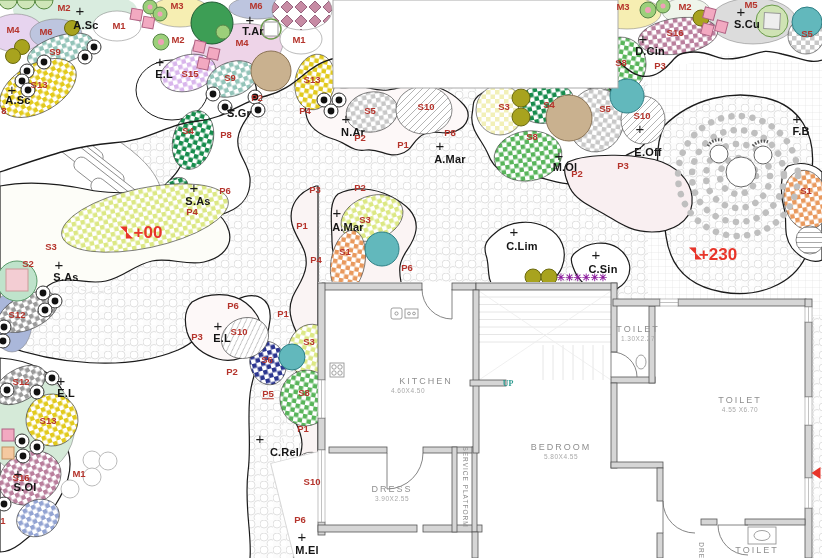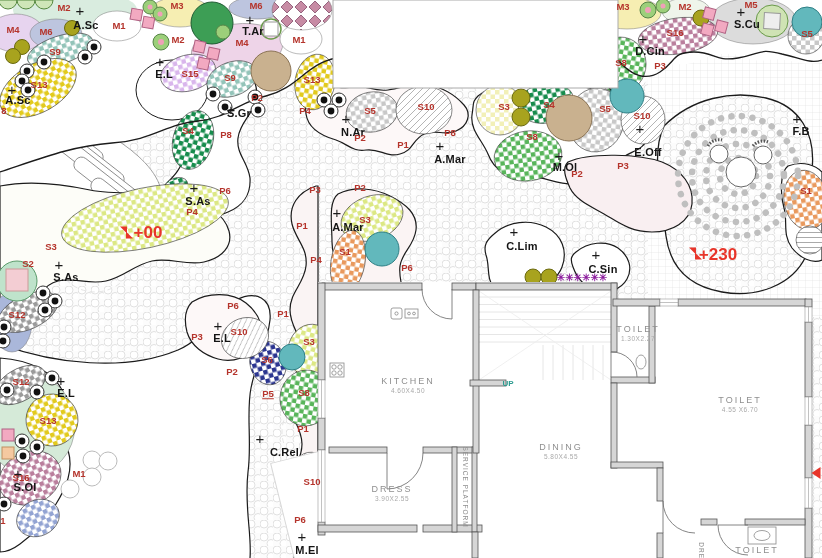--- a/index.html
+++ b/index.html
@@ -8,21 +8,21 @@
   .stage svg{position:absolute;left:0;top:0;}
   #labels{position:absolute;left:0;top:0;width:822px;height:558px;pointer-events:none;}
   .lbl{position:absolute;transform:translate(-50%,-50%);white-space:nowrap;
        font-family:"Liberation Sans",sans-serif;line-height:1;}
   .code{font-size:9.5px;font-weight:bold;color:#b5342c;}
   .pm{font-size:11px;font-weight:bold;color:#141414;letter-spacing:.2px;}
   .cross{font-size:15px;font-weight:400;color:#1a1a1a;}
   .elev{font-size:17px;font-weight:bold;color:#e8352a;}
   .room-name{font-size:9px;color:#8f8f8f;letter-spacing:2px;}
   .room-dim{font-size:6.5px;color:#a9a9a9;letter-spacing:.5px;}
-  .up{font-size:8px;font-weight:bold;color:#2a9a8f;}
+  .up{font-size:8px;font-weight:bold;color:#2a9a8f;font-family:Liberation Serif, serif;}
   .vert{writing-mode:vertical-rl;font-size:6.5px;color:#8f8f8f;letter-spacing:1px;}
   .ast{font-size:10px;font-weight:bold;color:#8d1f9e;letter-spacing:0;}
   .flag{width:14px;height:13px;}
   .flag .t1{position:absolute;left:0;top:0;width:0;height:0;display:block;
             border-top:7px solid #e8352a;border-left:7px solid transparent;}
   .flag .t2{position:absolute;left:6px;top:5px;width:0;height:0;display:block;
             border-bottom:7px solid #e8352a;border-right:7px solid transparent;}
   .edge-tri{width:0;height:0;border-top:6px solid transparent;
             border-bottom:6px solid transparent;border-right:9px solid #e8352a;}
 </style>
@@ -573,25 +573,25 @@
       <div class="lbl flag" style="left: 127px; top: 233px;">
         <i class="t1"></i>
         <i class="t2"></i>
       </div>
       <div class="lbl elev" style="left: 148px; top: 232px;">+00</div>
       <div class="lbl flag" style="left: 696px; top: 254px;">
         <i class="t1"></i>
         <i class="t2"></i>
       </div>
       <div class="lbl elev" style="left: 718px; top: 254px;">+230</div>
-      <div class="lbl room-name" style="left: 408px; top: 381px;">KITCHEN</div>
+      <div class="lbl room-name" style="left: 426px; top: 381px;">KITCHEN</div>
       <div class="lbl room-dim" style="left: 408px; top: 391px;">4.60X4.50</div>
       <div class="lbl room-name" style="left: 392px; top: 489px;">DRESS</div>
       <div class="lbl room-dim" style="left: 392px; top: 499px;">3.90X2.55</div>
-      <div class="lbl room-name" style="left: 561px; top: 447px;">DINING</div>
+      <div class="lbl room-name" style="left: 561px; top: 447px;">BEDROOM</div>
       <div class="lbl room-dim" style="left: 561px; top: 457px;">5.80X4.55</div>
       <div class="lbl room-name" style="left: 740px; top: 400px;">TOILET</div>
       <div class="lbl room-dim" style="left: 740px; top: 410px;">4.55 X6.70</div>
       <div class="lbl room-name" style="left: 638px; top: 329px;">TOILET</div>
       <div class="lbl room-dim" style="left: 638px; top: 339px;">1.30X2.27</div>
       <div class="lbl room-name" style="left: 757px; top: 550px;">TOILET</div>
       <div class="lbl up" style="left: 508px; top: 384px;">UP</div>
       <div class="lbl vert" style="left: 465px; top: 487px;">SERVICE PLATFORM</div>
       <div class="lbl vert" style="left: 701px; top: 556px;">DRESS</div>
       <div class="lbl ast" style="left: 582px; top: 278px;">✳✳✳✳✳✳</div>

